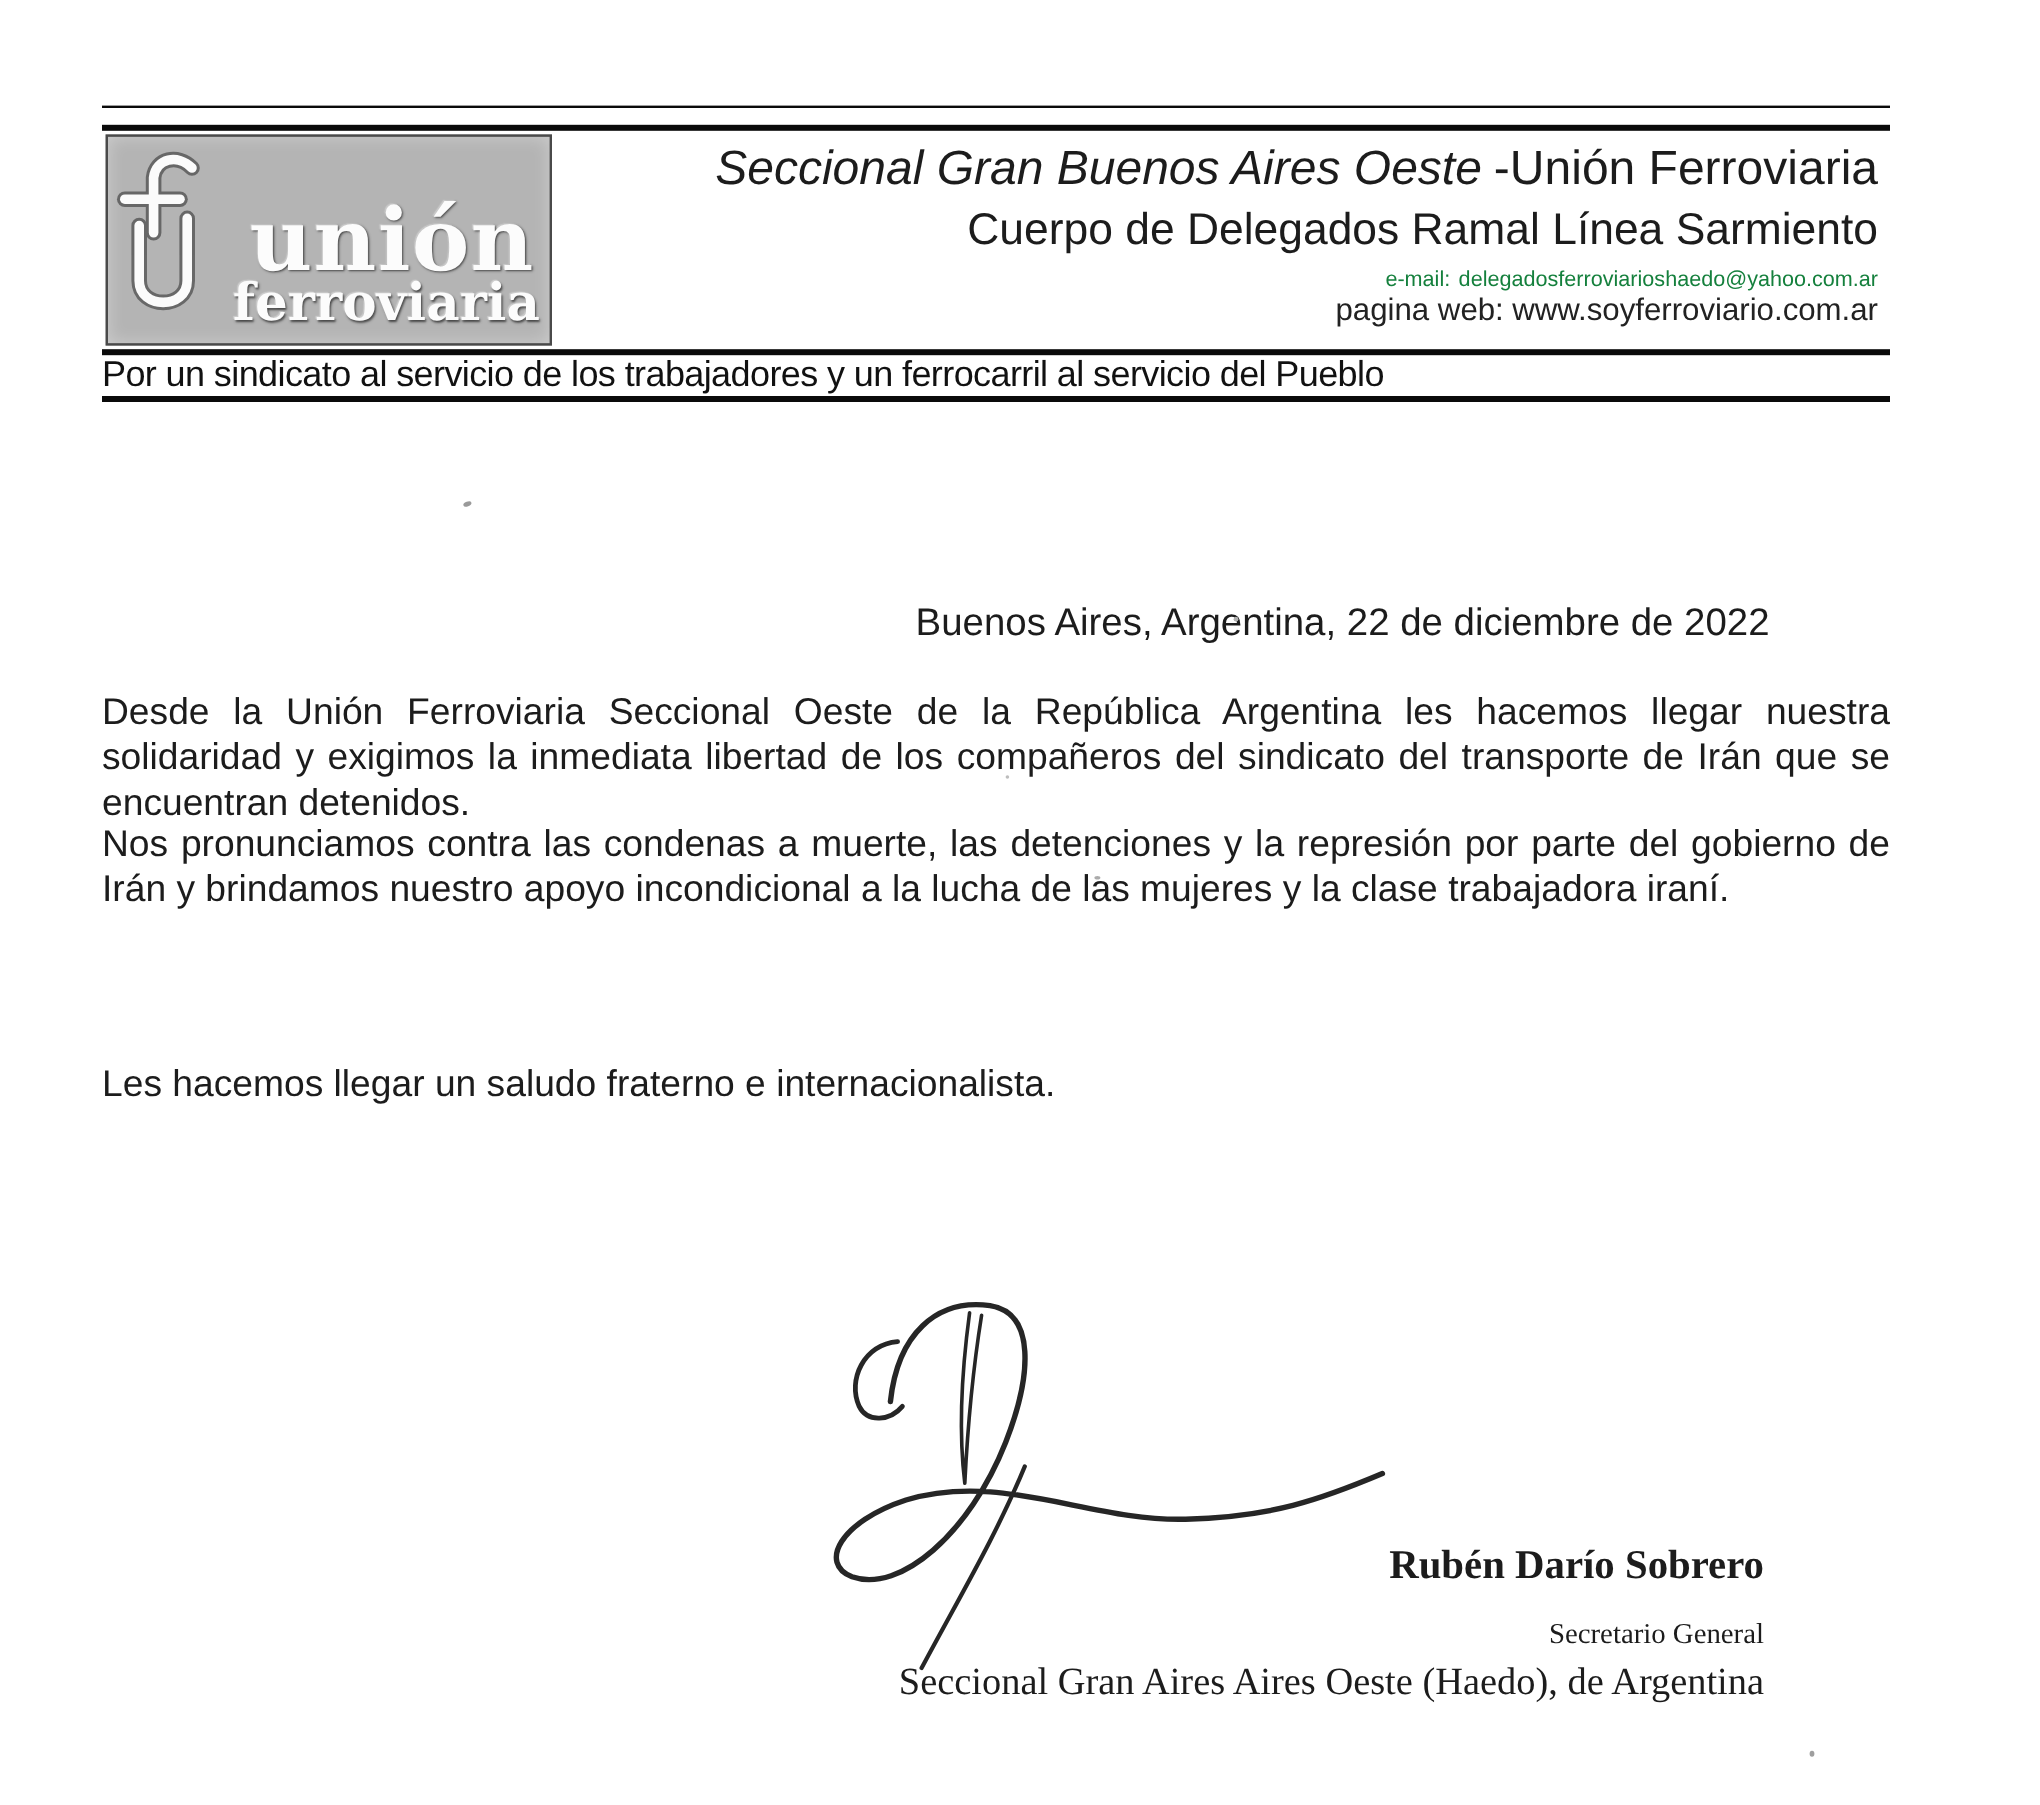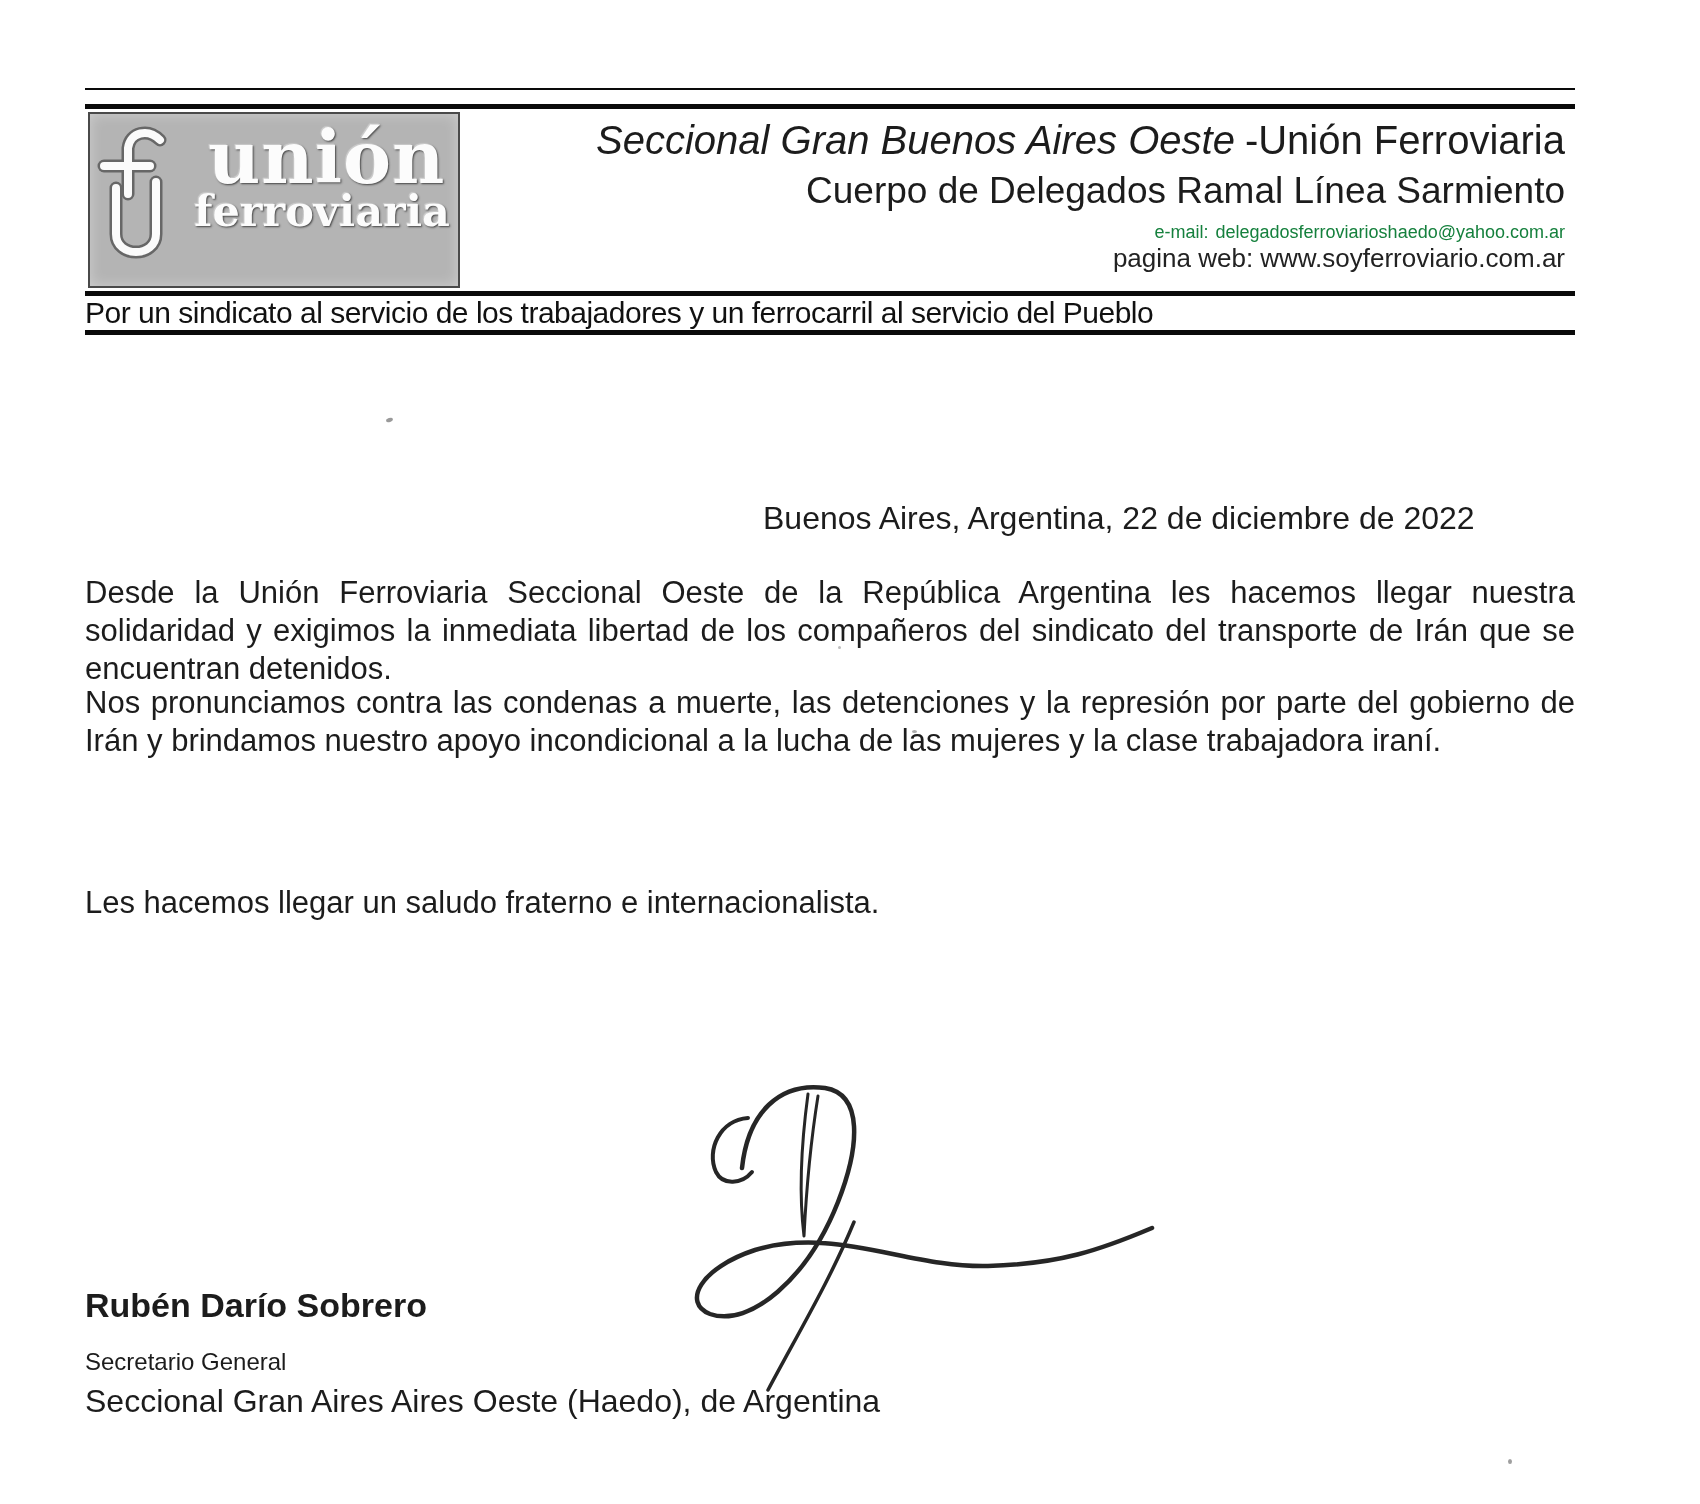--- a/index.html
+++ b/index.html
@@ -30,21 +30,21 @@
     box-sizing:border-box;
     box-shadow:inset 0 0 14px rgba(255,255,255,.35);
   }
   .logo-monogram{position:absolute;left:6px;top:8px;}
   .logo-words{
     position:absolute;left:104px;top:8px;width:260px;
     font-family:"DejaVu Serif",serif;font-weight:bold;color:#fcfcfc;
     text-shadow:1px 1px 2px rgba(40,40,40,.8), -1px -1px 1px rgba(255,255,255,.4);
     line-height:1;
   }
-  .logo-line1{font-size:72px;letter-spacing:1px;margin-left:14px;}
+  .logo-line1{font-size:72px;letter-spacing:1px;margin-left:14px;margin-top:42px;}
   .logo-line2{font-size:43px;margin-top:-4px;letter-spacing:0px;}
 
   .header-right{
     position:absolute;left:470px;top:120px;width:1095px;
     text-align:right;line-height:1;
   }
   .hdr-title{font-size:40px;white-space:nowrap;}
   .hdr-title .t-italic{font-style:italic;margin-right:10px;}
   .hdr-subtitle{font-size:37px;margin-top:12px;}
   .hdr-email{font-size:18px;margin-top:14px;color:#15803d;}
@@ -68,21 +68,21 @@
     text-align:justify;
   }
   .par-1{top:574px;}
   .par-2{top:684px;}
   .par-3{top:884px;text-align:left;}
 
   .signature-svg{position:absolute;left:620px;top:1000px;}
 
   .closing{
     position:absolute;left:85px;top:1288px;width:1385px;
-    text-align:left;line-height:1;
+    text-align:right;line-height:1;font-family:Liberation Serif, serif;
   }
   .closing .sig-name{font-size:34px;font-weight:bold;}
   .closing .sig-title{font-size:24px;margin-top:28px;}
   .closing .sig-org{font-size:32px;margin-top:11px;}
 
   .speck{position:absolute;border-radius:50%;}
   .speck1{left:386px;top:418px;width:7px;height:4px;background:#9a9a9a;transform:rotate(-20deg);}
   .speck2{left:1028px;top:514px;width:4px;height:4px;background:#b0b0b0;}
   .speck3{left:838px;top:646px;width:3px;height:3px;background:#bdbdbd;}
   .speck4{left:912px;top:730px;width:5px;height:3px;background:#ababab;}

